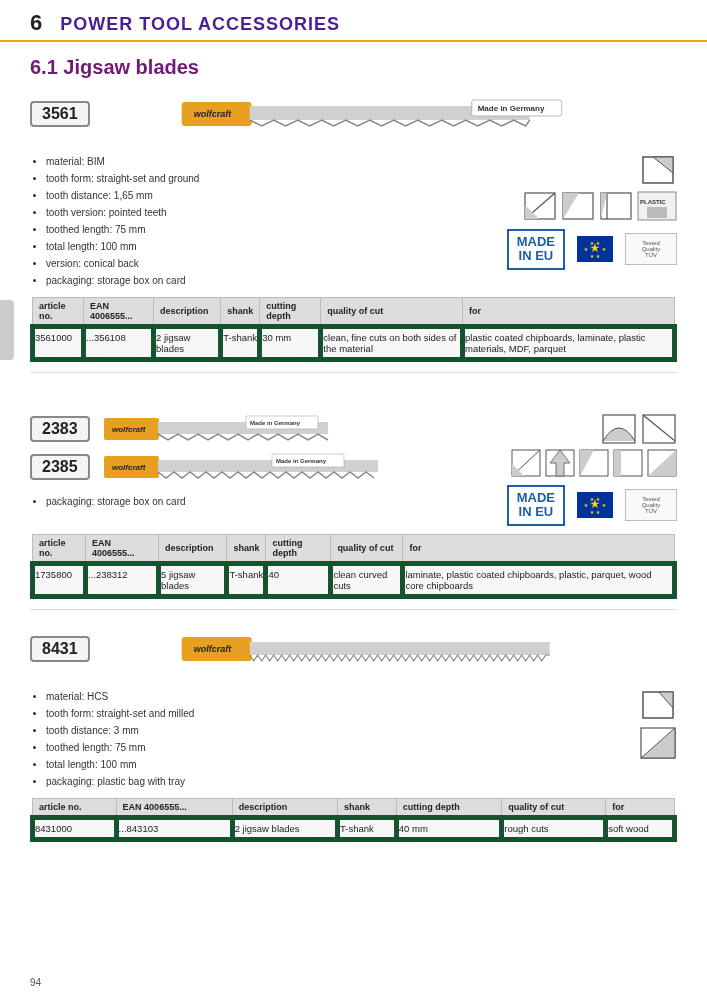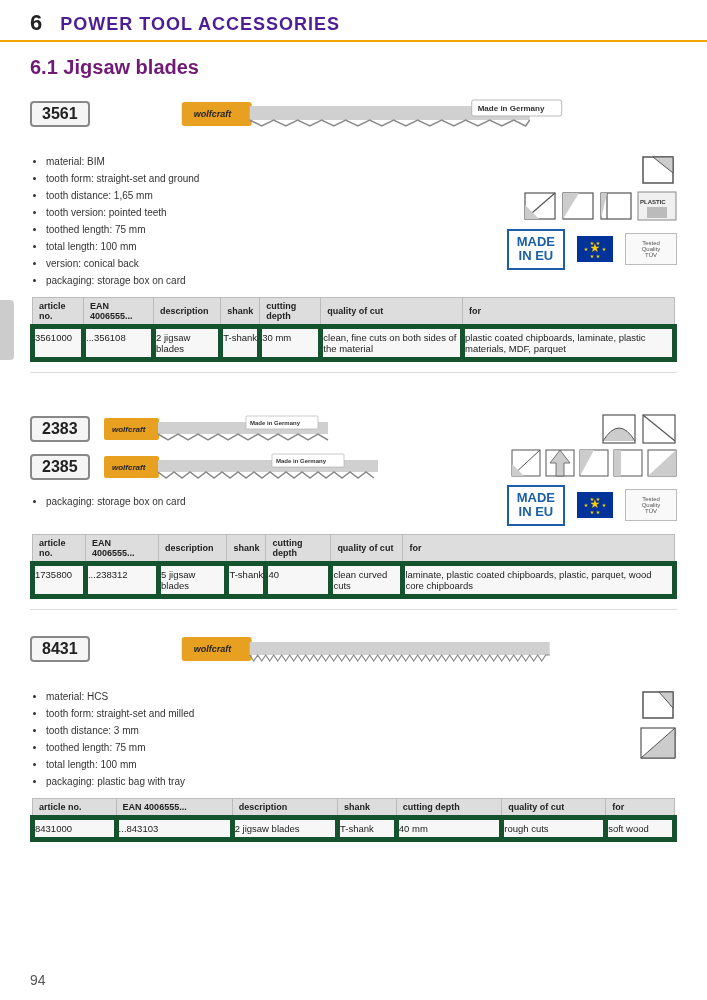--- a/index.html
+++ b/index.html
@@ -188,21 +188,21 @@
       border: none;
       border-top: 1px solid #ddd;
       margin: 10px 30px;
     }
 
     
     .page-footer {
       position: absolute;
       bottom: 12px;
       left: 30px;
-      font-size: 14px;
+      font-size: 10px;
       color: #555;
     }
 
     
     .blade-handle {
       fill: #e8a020;
     }
 
     .product-specs-wrapper {
       display: flex;

